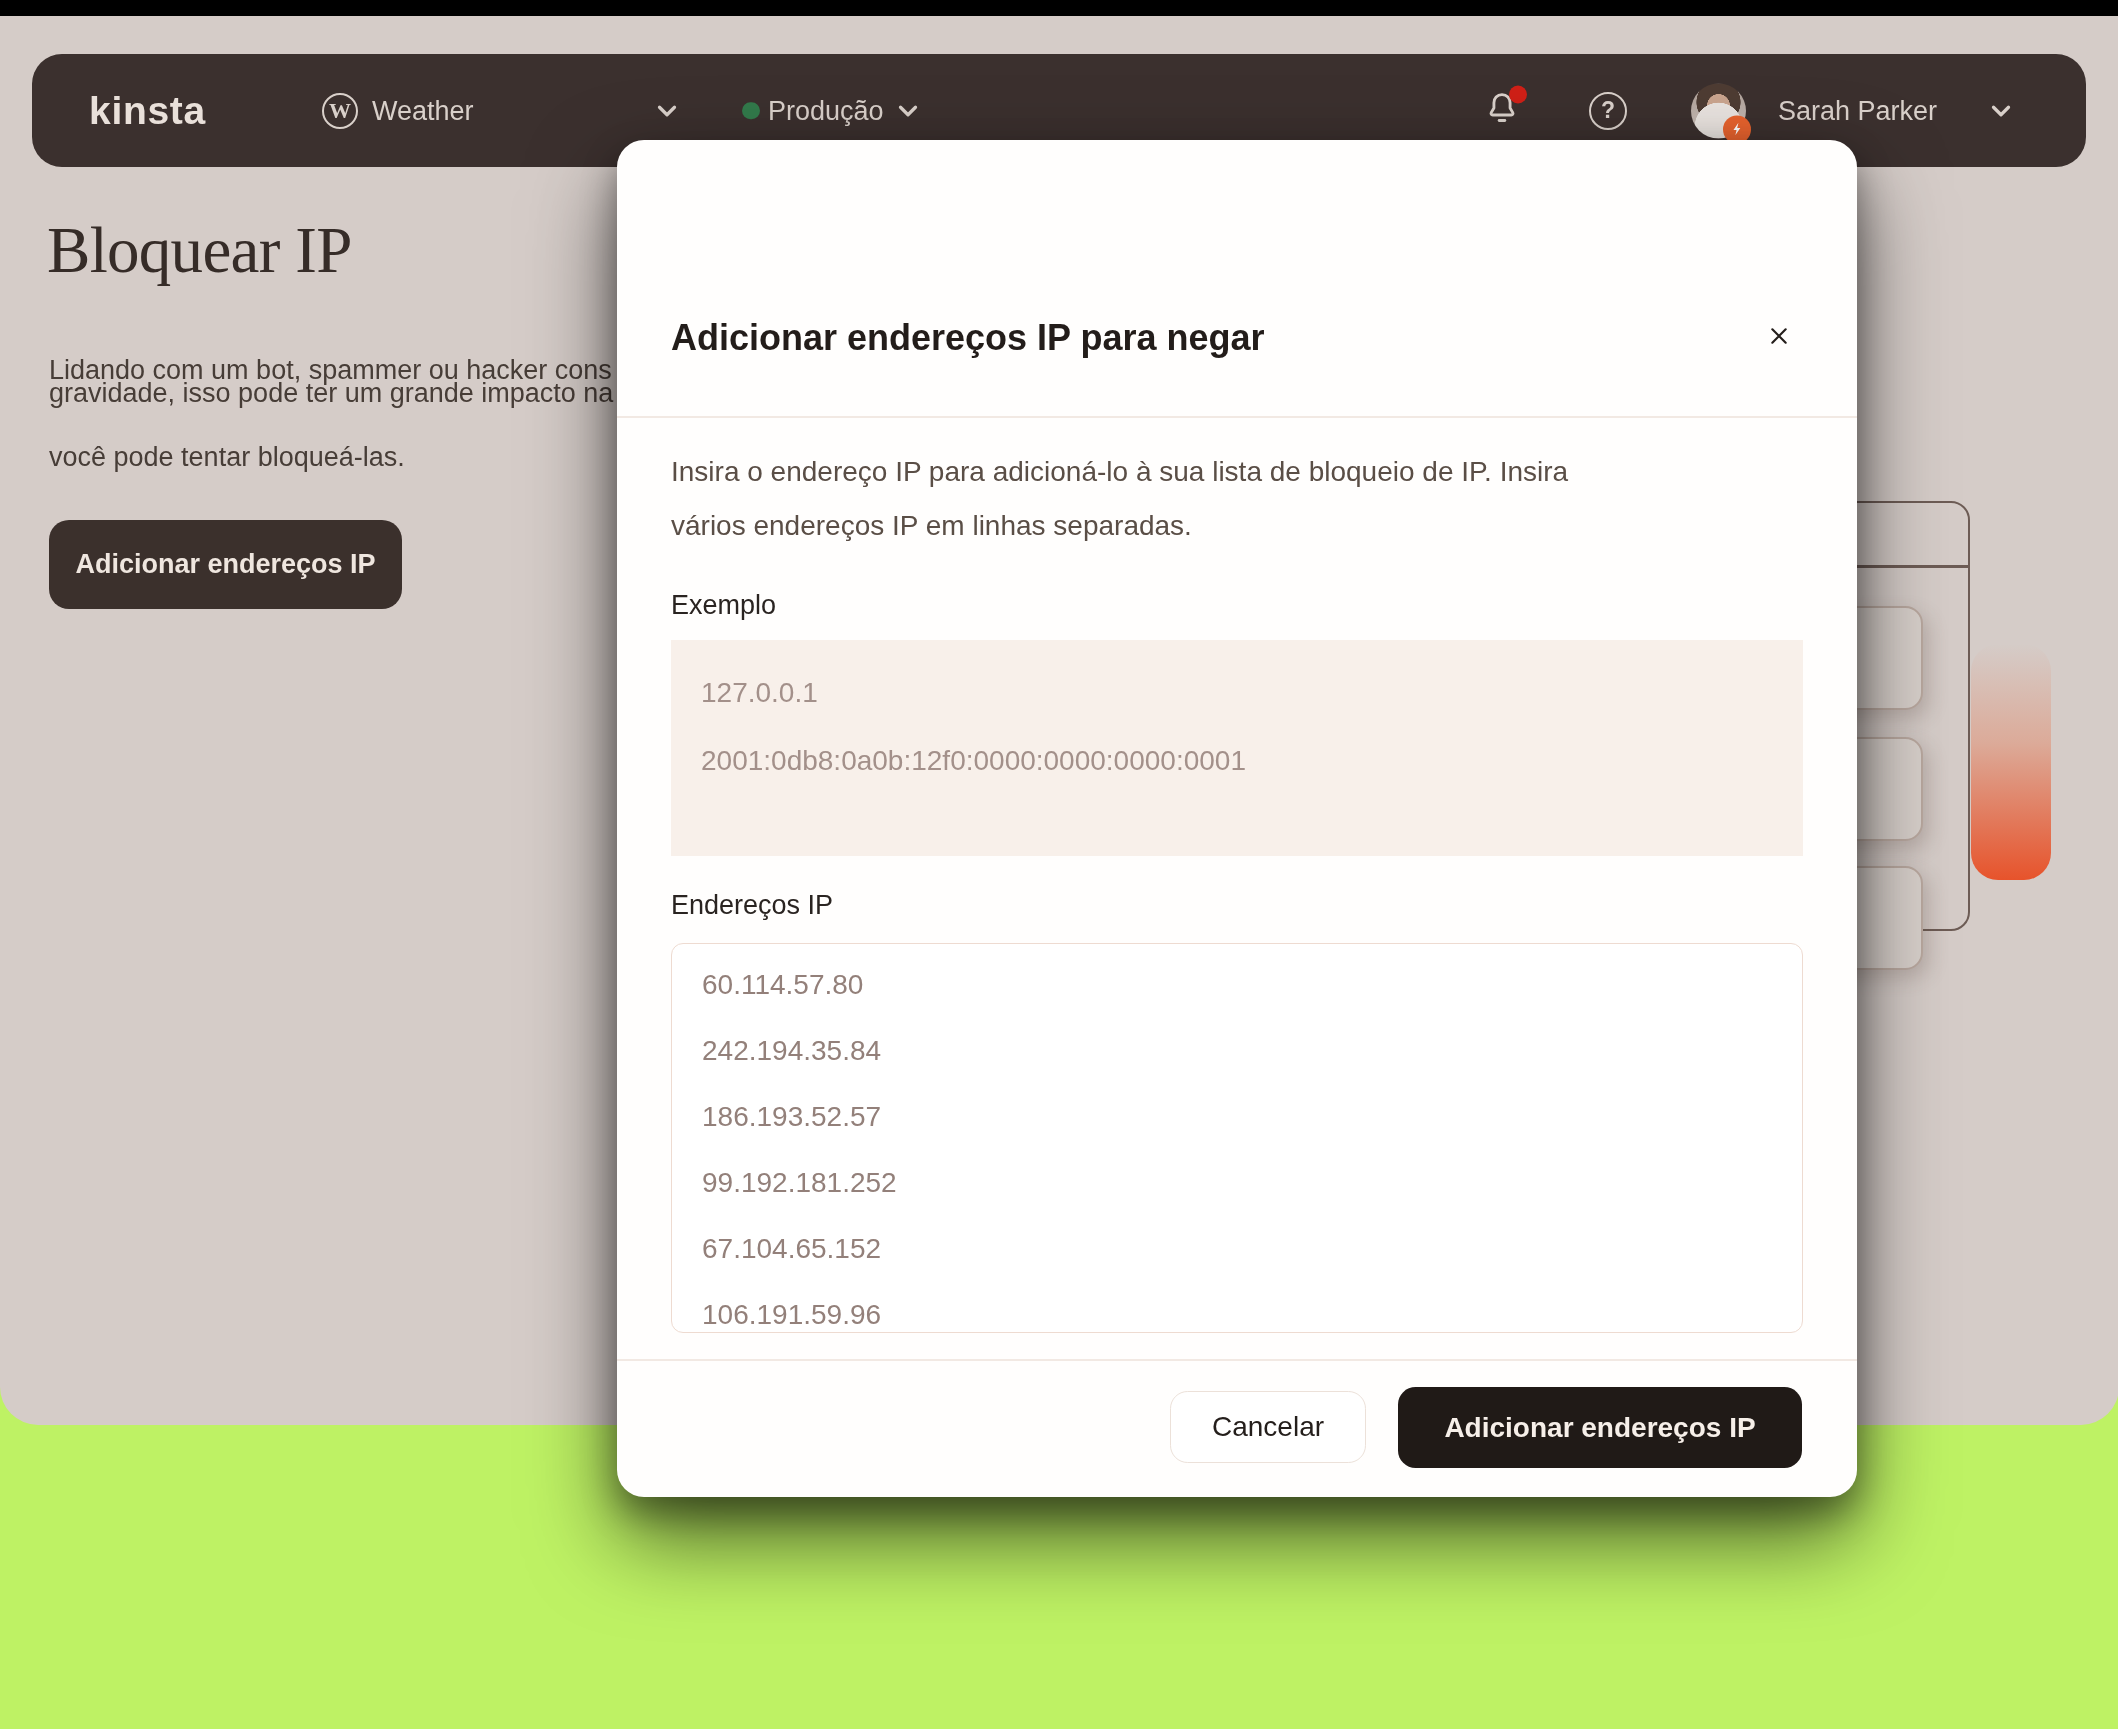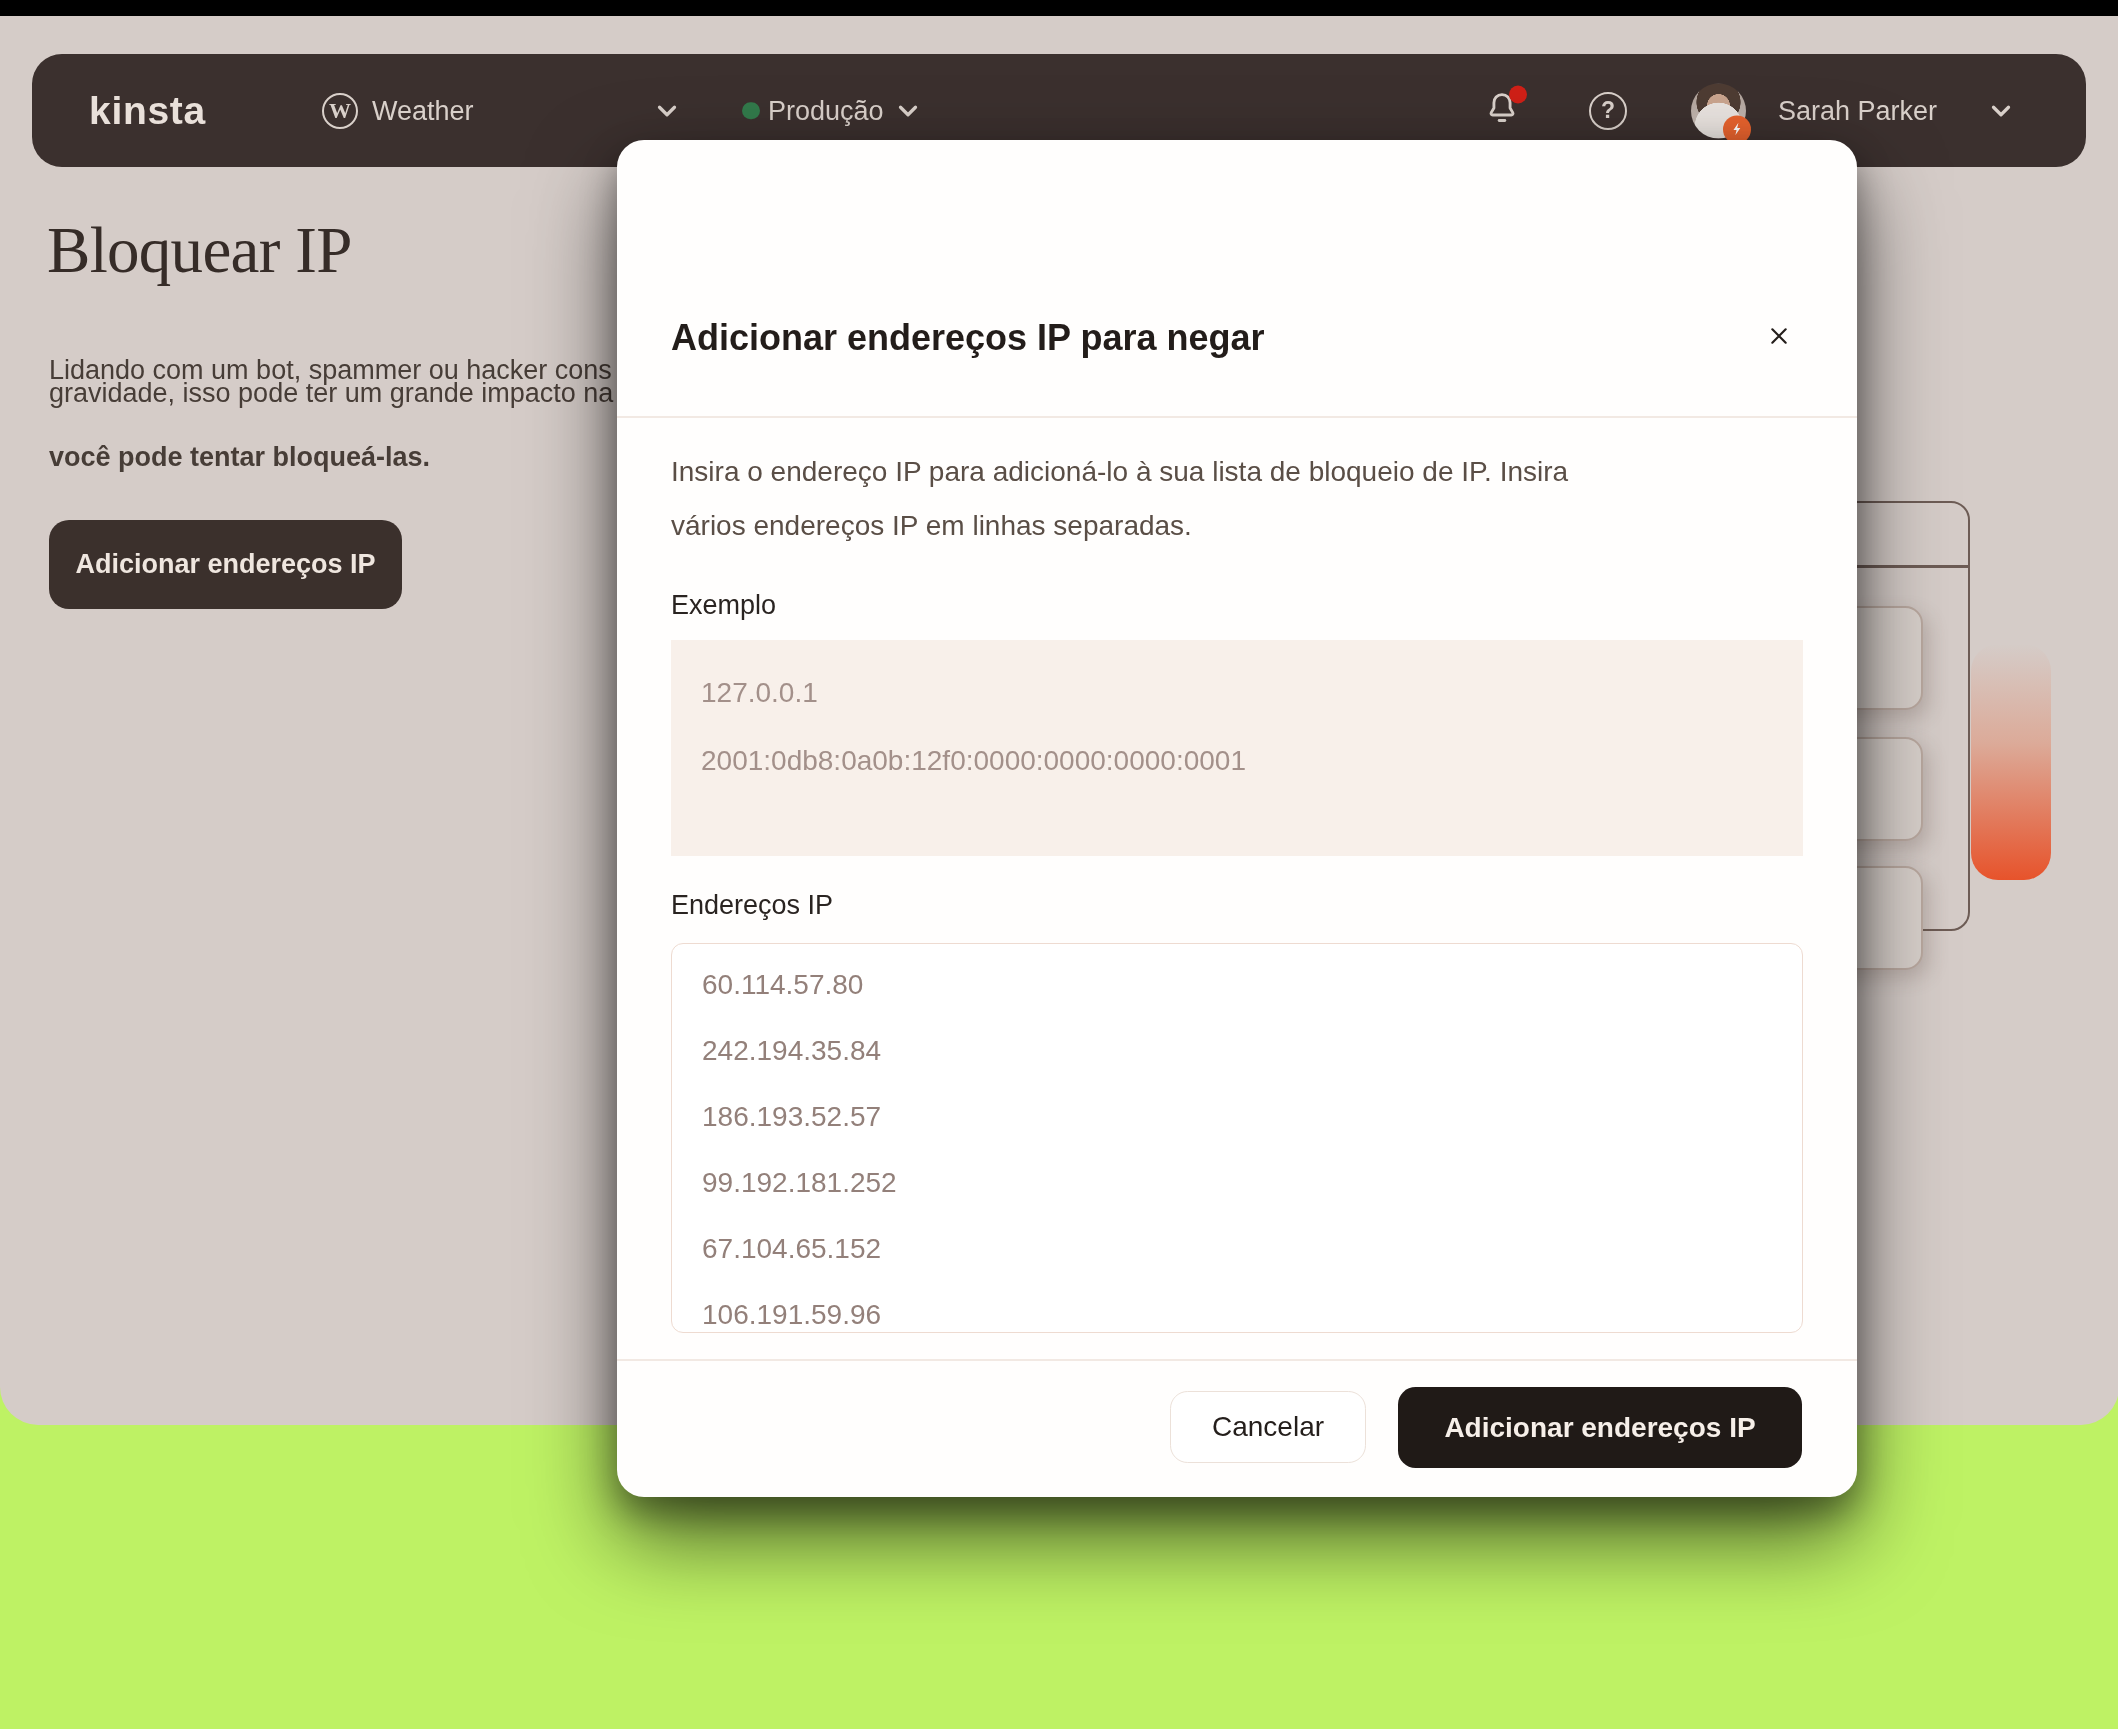--- a/index.html
+++ b/index.html
@@ -42,21 +42,21 @@
       linear-gradient(180deg,#a99a92,#cfc5bf);
   }
   .bolt-badge{ position:absolute; right:-5.4px; bottom:-5.4px; width:28px; height:28px; border-radius:50%;
     background:#e8632e; display:flex; align-items:center; justify-content:center; }
   .bolt-badge svg{ width:15px; height:15px; fill:#fff; }
   .user-name{ left:1746px; font-size:27px; }
   
   .page-title{ position:absolute; left:47px; top:197px; font-family:"Liberation Serif", serif;
     font-size:65px; font-weight:500; letter-spacing:-0.7px; color:#362c28; }
   .para-line{ position:absolute; left:49px; white-space:nowrap; font-size:27px; color:#473d37; height:38px; line-height:38px; }
-  .pl0{ top:335px; } .pl1{ top:358px; } .pl2{ top:422px;font-weight:bold; }
+  .pl0{ top:335px; } .pl1{ top:358px; } .pl2{ top:422px; }
   .page-add-btn{ position:absolute; left:49px; top:504px; width:353px; height:89px;
     background:#3b302c; border:none; border-radius:20px; color:#efe6df;
     font-family:"Liberation Sans", sans-serif; font-size:27px; font-weight:600;
     display:flex; align-items:center; justify-content:center; cursor:pointer; }
   
   .decor-card{ position:absolute; left:1551px; top:485px; width:419px; height:430px;
     border:2.7px solid #6d5c55; border-radius:19px; }
   .decor-card-line{ position:absolute; left:0; right:0; top:62px; height:2.7px; background:#6d5c55; }
   .decor-btn{ position:absolute; left:1720px; width:203px; height:104px;
     border:2px solid #b9a89f; border-radius:17.6px; background:#d8d0cb;

